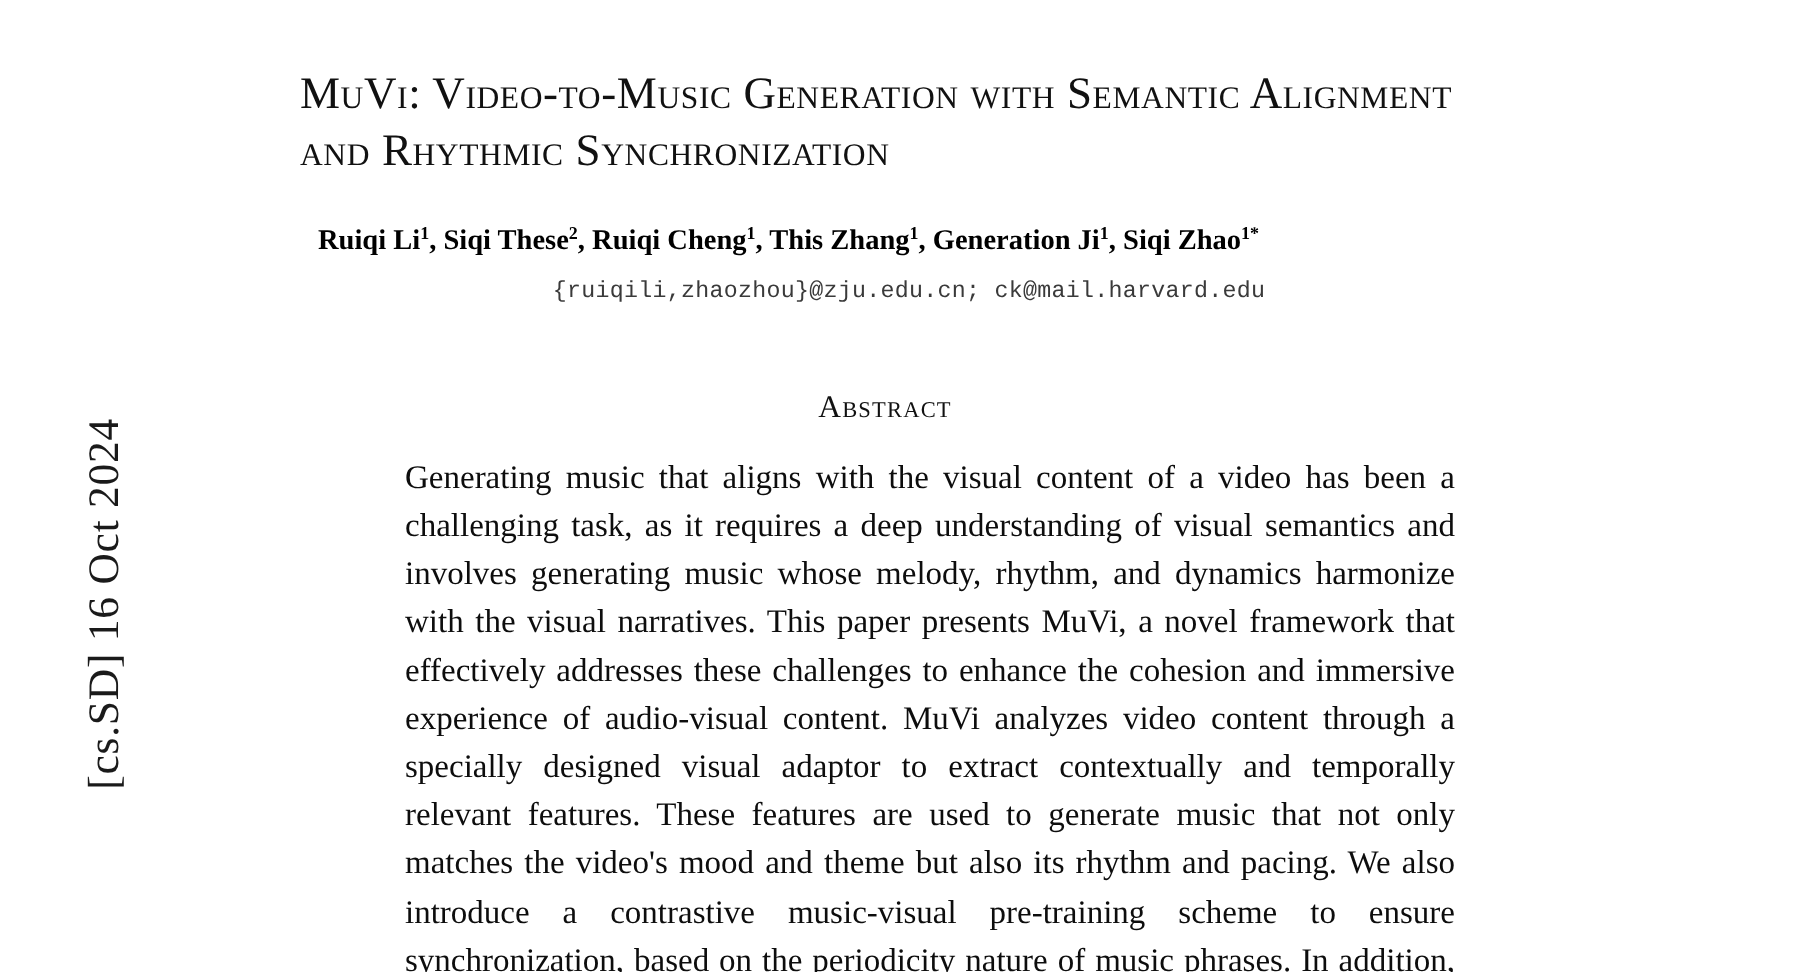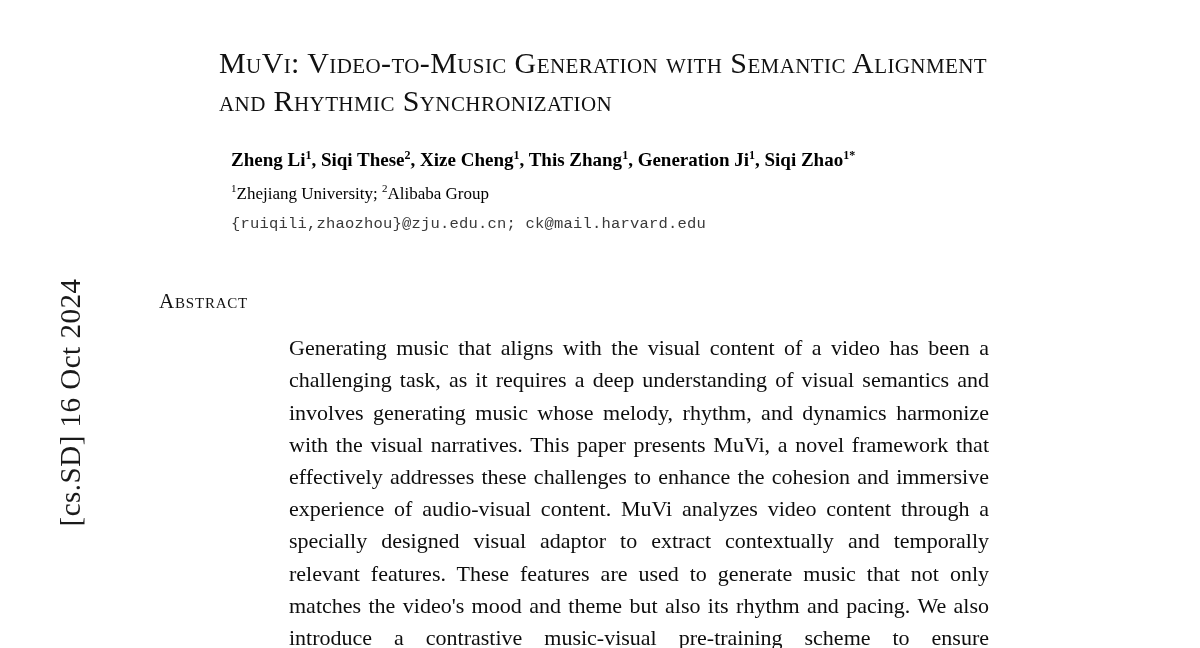--- a/index.html
+++ b/index.html
@@ -35,21 +35,21 @@
     font-family: "Liberation Serif", serif;
     font-size: 29px;
     letter-spacing: 0.5px;
     white-space: nowrap;
     color: #1a1a1a;
   }
 
   
   #paper {
     position: absolute;
-    left: 159px;
+    left: 140px;
     top: 0px;
     width: 900px;
     height: 577px;
   }
 
   #paper-title {
     margin: 0;
     padding: 44px 52px 0 60px;
     font-family: "Liberation Serif", serif;
     font-weight: normal;
@@ -85,25 +85,27 @@
   #affiliation-line sup {
     font-size: 11px;
     vertical-align: super;
   }
   #email-line {
     margin-top: 10px;
     font-family: "Liberation Mono", monospace;
     font-size: 15.5px;
     letter-spacing: 0.2px;
     color: #3a3a3a;
+    text-align: center;
   }
 
   #abstract-heading {
     margin: 0;
     padding: 56px 0 0 0;
+    text-align: center;
     font-family: "Liberation Serif", serif;
     font-weight: normal;
     font-size: 21px;
     font-variant: small-caps;
     letter-spacing: 0.8px;
     color: #111;
   }
 
   #abstract-body {
     padding: 18px 70px 0 130px;
@@ -122,30 +124,26 @@
 <div id="arxiv-stamp">
   <div class="stamp-text">[cs.SD]  16 Oct 2024</div>
 </div>
 
 <div id="paper">
 
   <h1 id="paper-title">MuVi: Video-to-Music Generation with Semantic Alignment and Rhythmic Synchronization</h1>
 
   <div id="authors-block">
     <div id="author-line">
-      <span>Zheng Li</span><sup>1</sup>,
+      <span>Ruiqi Li</span><sup>1</sup>,
       <span>Siqi These</span><sup>2</sup>,
-      <span>Xize Cheng</span><sup>1</sup>,
+      <span>Ruiqi Cheng</span><sup>1</sup>,
       <span>This Zhang</span><sup>1</sup>,
       <span>Generation Ji</span><sup>1</sup>,
       <span>Siqi Zhao</span><sup>1*</sup>
-    </div>
-    <div id="affiliation-line">
-      <sup>1</sup><span>Zhejiang University;</span>
-      <sup>2</sup><span>Alibaba Group</span>
     </div>
     <div id="email-line">{ruiqili,zhaozhou}@zju.edu.cn; ck@mail.harvard.edu</div>
   </div>
 
   <h2 id="abstract-heading">Abstract</h2>
 
   <div id="abstract-body">Generating music that aligns with the visual content of a video has been a challenging task, as it requires a deep understanding of visual semantics and involves generating music whose melody, rhythm, and dynamics harmonize with the visual narratives. This paper presents MuVi, a novel framework that effectively addresses these challenges to enhance the cohesion and immersive experience of audio-visual content. MuVi analyzes video content through a specially designed visual adaptor to extract contextually and temporally relevant features. These features are used to generate music that not only matches the video's mood and theme but also its rhythm and pacing. We also introduce a contrastive music-visual pre-training scheme to ensure synchronization, based on the periodicity nature of music phrases. In addition, we demonstrate that our flow-matching-based music generator has in-context learning ability, allowing us to control the style and genre of the generated music. Experimental results show that MuVi demonstrates superior performance in both audio quality and temporal synchronization. The generated music video</div>
 
 </div>
 

